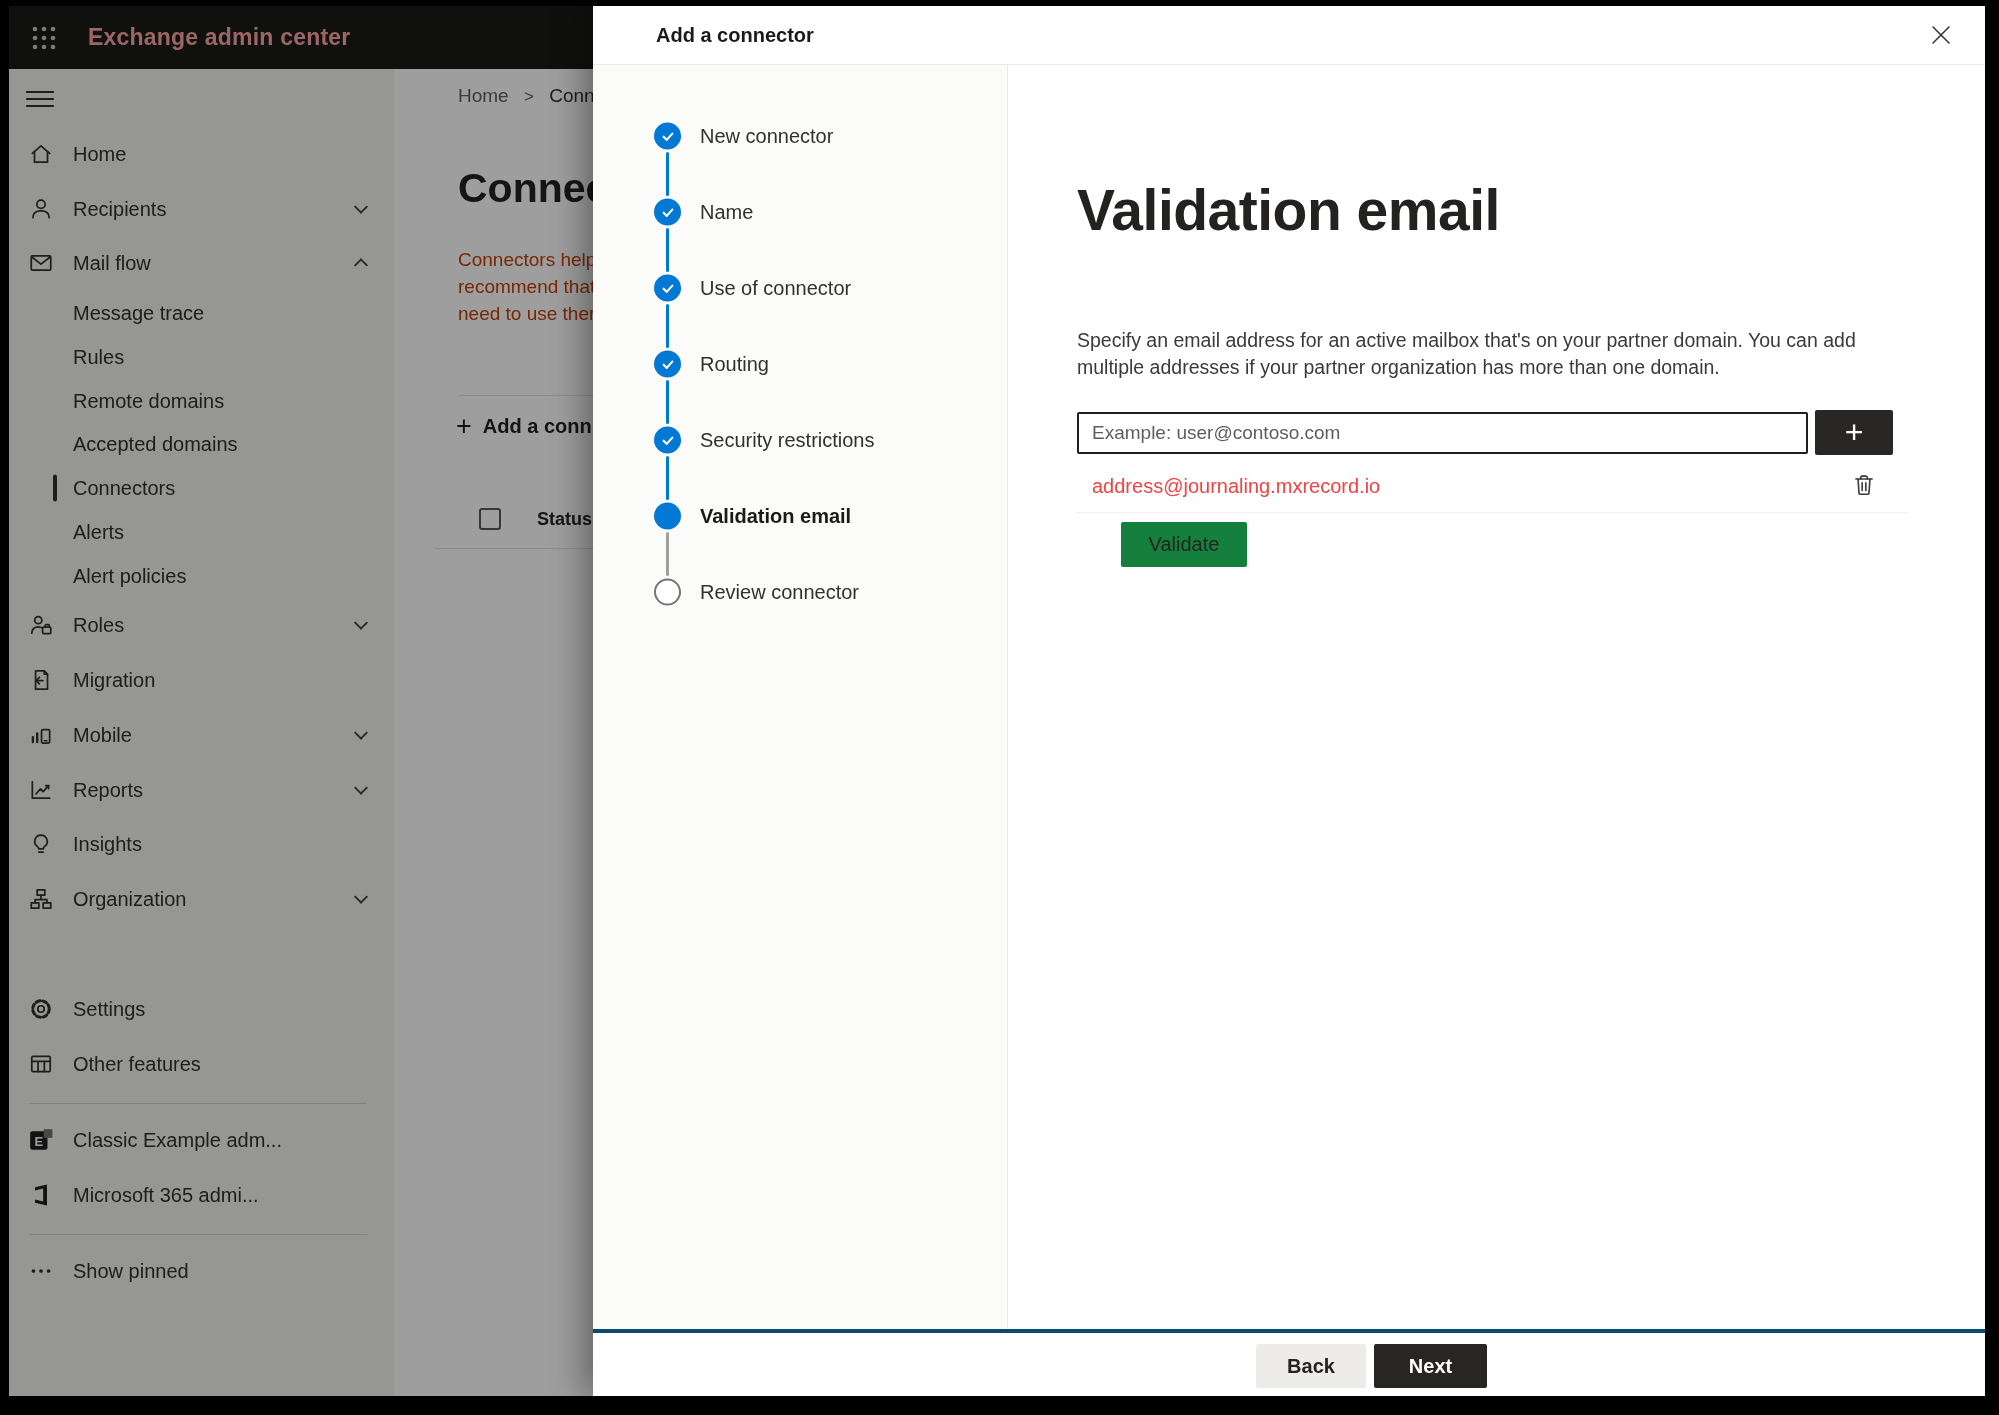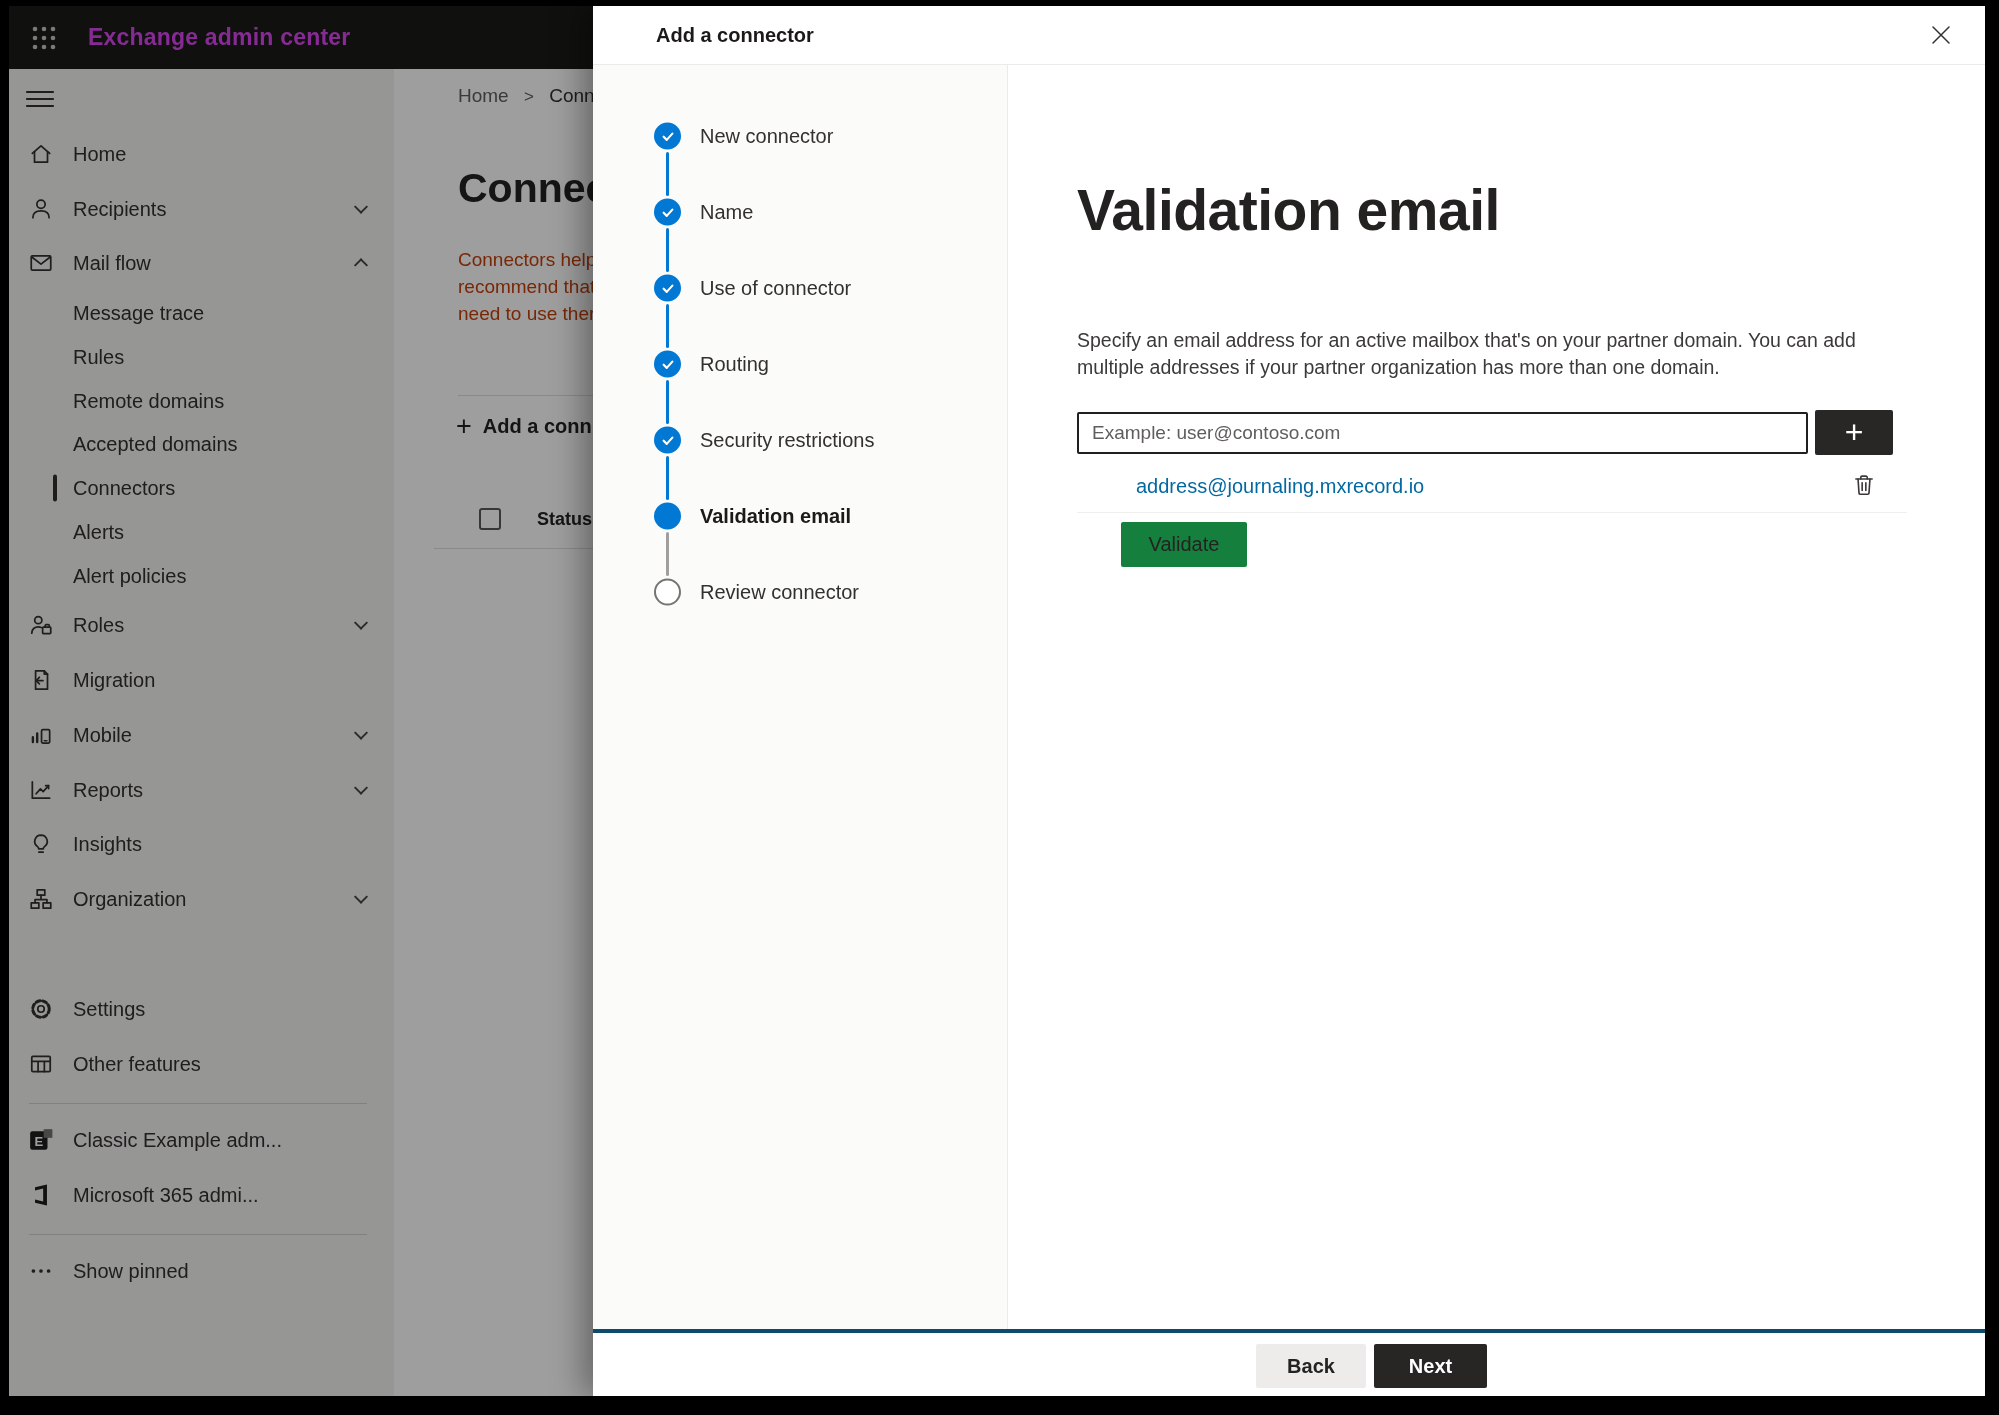--- a/index.html
+++ b/index.html
@@ -4,21 +4,21 @@
 <style>
   * { margin:0; padding:0; box-sizing:border-box; }
   html,body { background:#000; }
   body { font-family:"Liberation Sans","DejaVu Sans",sans-serif; -webkit-font-smoothing:antialiased; }
   .stage { position:relative; width:1999px; height:1415px; background:#000; overflow:hidden; }
   .window { position:absolute; left:9px; top:6px; width:1976px; height:1390px; background:#fff; overflow:hidden; }
 
   
   .topbar { position:absolute; left:0; top:0; width:100%; height:63px; background:#1b1a19; z-index:1; }
   .waffle-btn { position:absolute; left:18px; top:15px; width:34px; height:34px; background:none; border:none; cursor:pointer; }
-  .topbar-title { position:absolute; left:79px; top:0; height:71px; line-height:63px; color:#d946ef; font-size:23px; font-weight:600; letter-spacing:.2px; }
+  .topbar-title { position:absolute; left:79px; top:0; height:71px; line-height:63px; color:#fca5a5; font-size:23px; font-weight:600; letter-spacing:.2px; }
 
   
   .sidebar { position:absolute; left:0; top:63px; width:385px; height:1327px; background:#f3f2f1; z-index:1; }
   .hamburger { position:absolute; left:16px; top:17px; width:30px; height:26px; background:none; border:none; cursor:pointer; }
   .nav-item { position:absolute; left:0; width:100%; height:44px; cursor:pointer; }
   .nav-icon { position:absolute; left:19px; top:50%; transform:translateY(-50%); width:26px; height:26px; color:#323130; }
   .nav-icon svg { width:26px; height:26px; display:block; }
   .nav-label { position:absolute; left:64px; top:50%; transform:translateY(-50%); font-size:20px; color:#323130; white-space:nowrap; }
   .chev { position:absolute; right:28px; top:50%; width:10px; height:10px; border-right:2px solid #484644; border-bottom:2px solid #484644; }
   .chev.down { transform:translateY(-72%) rotate(45deg); }
@@ -65,21 +65,21 @@
   .step-line.gray { background:#a19f9d; }
 
   
   .content { position:absolute; left:415px; top:59px; right:0; bottom:67px; background:#fff; }
   .heading { position:absolute; left:69px; top:112px; font-size:57px; font-weight:700; letter-spacing:-.5px; color:#232221; white-space:nowrap; }
   .desc { position:absolute; left:69px; top:262px; font-size:19.5px; line-height:26.5px; color:#3b3a39; white-space:nowrap; }
   .email-input { position:absolute; left:69px; top:347px; width:731px; height:42px; border:2px solid #201f1e; border-radius:2px; background:#fff; font-family:inherit; font-size:19px; color:#201f1e; padding:0 13px; outline:none; }
   .email-input::placeholder { color:#605e5c; opacity:1; }
   .plus-btn { position:absolute; left:807px; top:345px; width:78px; height:45px; background:#282726; border:none; border-radius:2px; cursor:pointer; color:#fff; }
   .plus-btn span { font-size:32px; font-weight:300; line-height:45px; }
-  .email-row-text { position:absolute; left:84px; top:406px; height:30px; line-height:30px; font-size:20px; color:#0369a1; white-space:nowrap;margin-left:44px; }
+  .email-row-text { position:absolute; left:84px; top:406px; height:30px; line-height:30px; font-size:20px; color:#ef4444; white-space:nowrap; }
   .trash-btn { position:absolute; left:839px; top:403px; width:34px; height:34px; background:none; border:none; cursor:pointer; color:#3b3a39; }
   .trash-btn svg { width:26px; height:26px; display:block; margin:auto; }
   .list-div { position:absolute; left:69px; top:447px; width:830px; height:1px; background:#f0efed; }
   .validate-btn { position:absolute; left:69px; top:457px; width:126px; height:45px; background:#15803d; border:none; border-radius:2px; font-family:inherit; font-size:20px; font-weight:400; color:#242322; cursor:pointer;margin-left:44px; }
 
   
   .panel-footer { position:absolute; left:0; bottom:0; width:100%; height:67px; background:#fff; border-top:4px solid #0c4a6e; }
   .back-btn { position:absolute; left:663px; top:11px; width:110px; height:44px; background:#eeecea; border:none; border-radius:2px; font-family:inherit; font-size:20px; font-weight:700; color:#242322; cursor:pointer; }
   .next-btn { position:absolute; left:781px; top:11px; width:113px; height:44px; background:#272625; border:none; border-radius:2px; font-family:inherit; font-size:20px; font-weight:700; color:#ffffff; cursor:pointer; }
 

